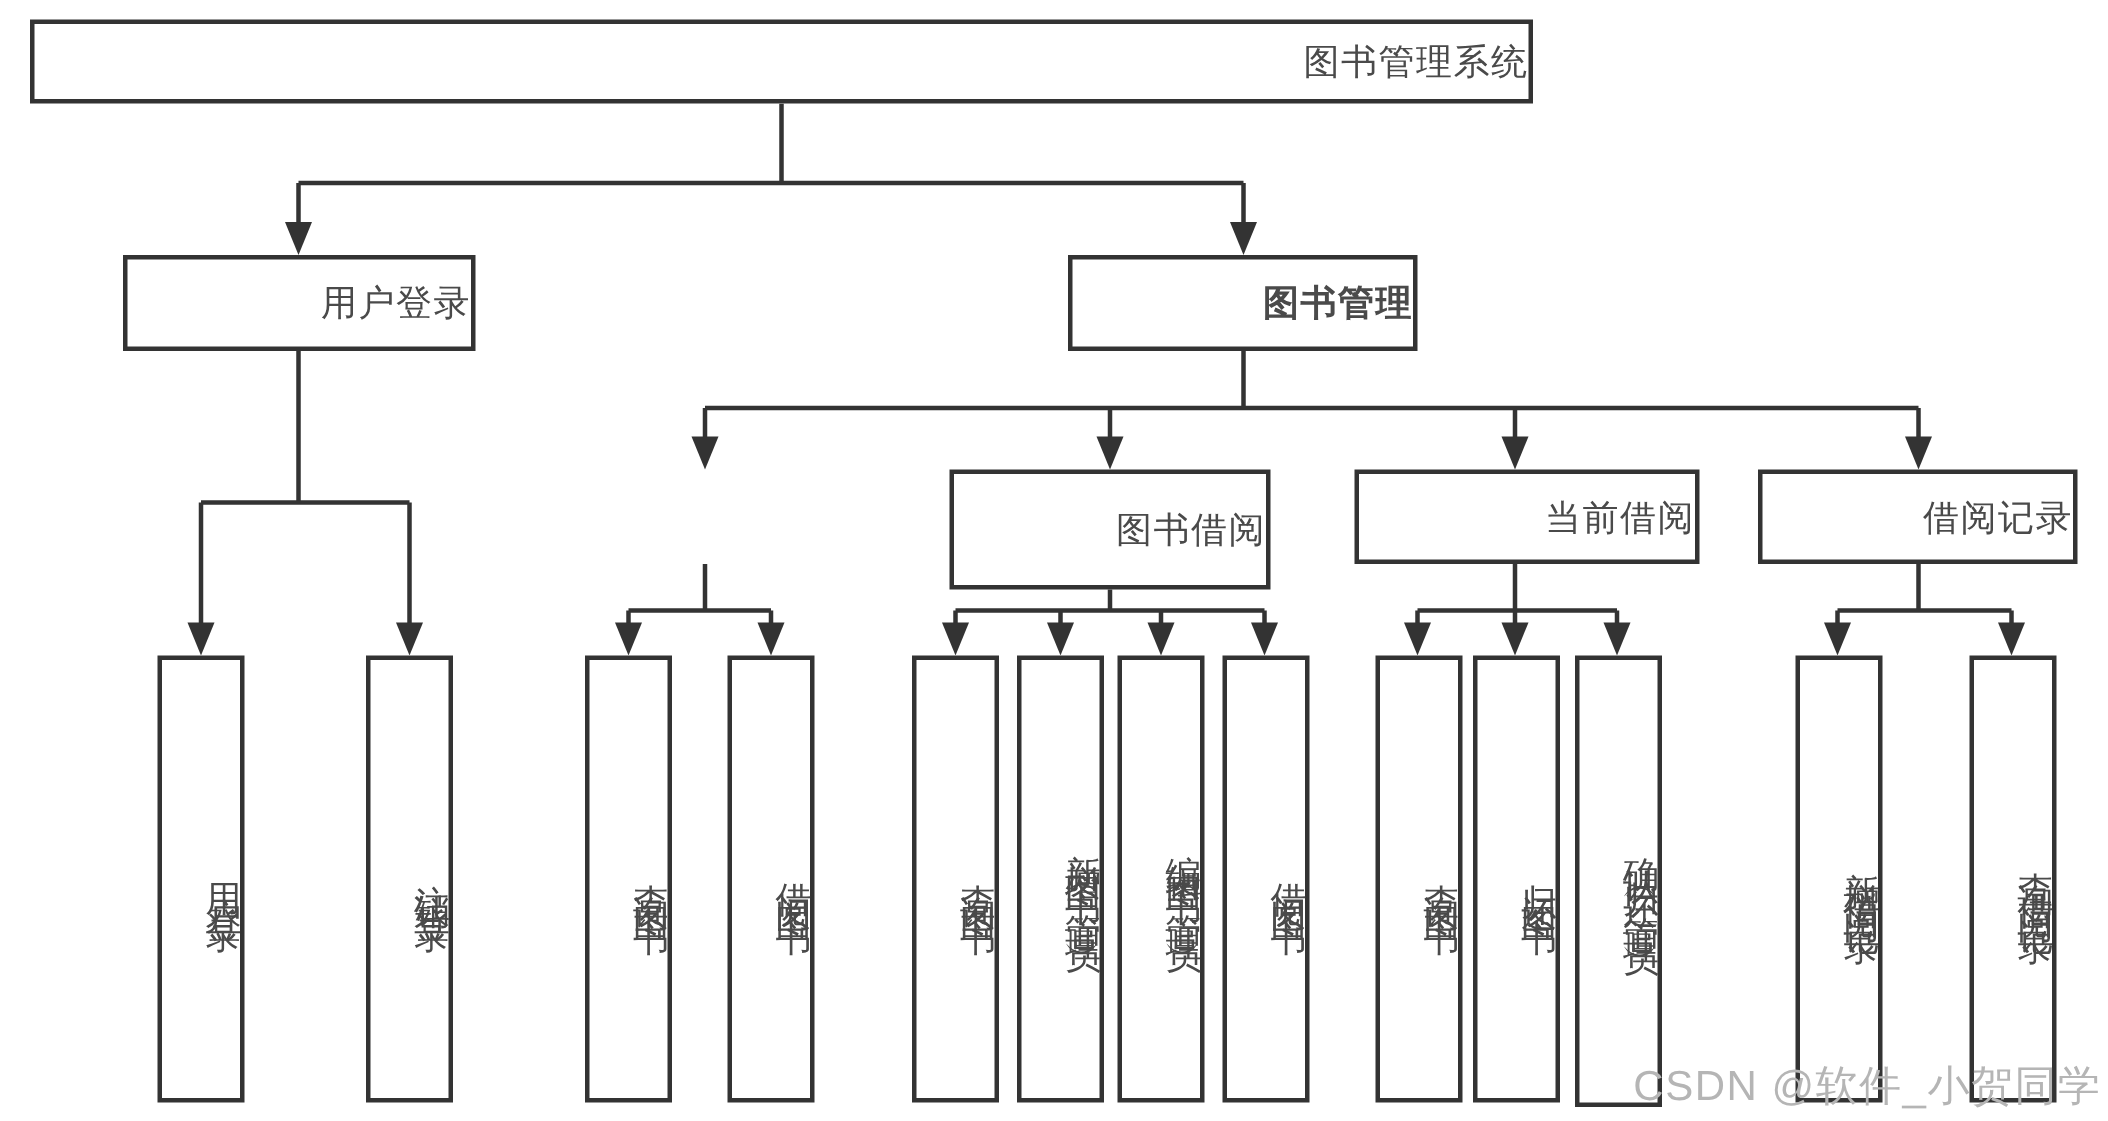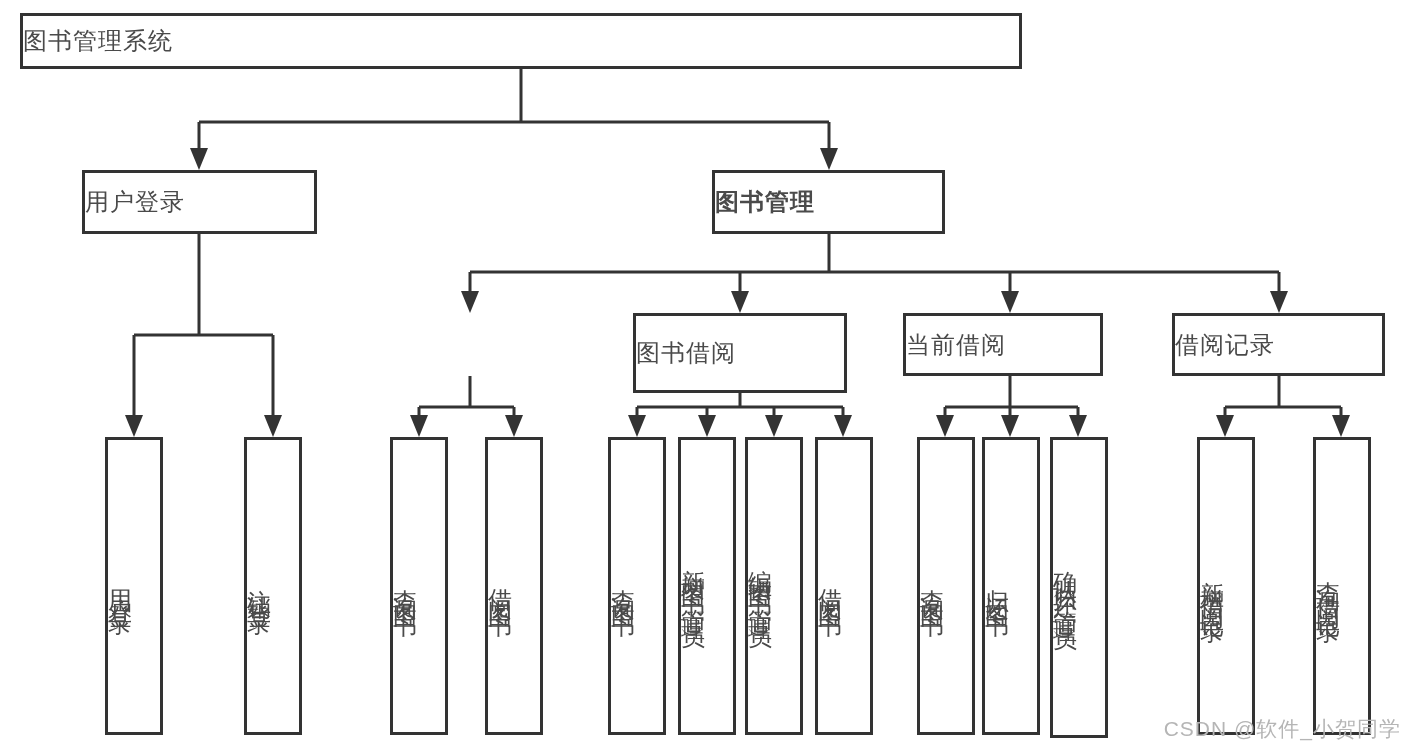--- a/index.html
+++ b/index.html
@@ -14,38 +14,38 @@
   .connectors { position: absolute; left: 0; top: 0; width: 1405px; height: 747px; }
   .connectors path { stroke: var(--line, #333333); stroke-width: 3; fill: none; }
   .connectors polygon { fill: var(--line, #333333); stroke: none; }
   .node {
     position: absolute;
     box-sizing: border-box;
     background: var(--box-fill, #ffffff);
     border: 3px solid var(--line, #333333);
     display: flex;
     align-items: center;
-    justify-content: flex-start;
+    justify-content: flex-end;
     color: var(--text, #4a4a4a);
   }
   .h-node { font-size: 24px; letter-spacing: 1px; white-space: nowrap; }
   .v-node { width: 58px; top: 437px; height: 298px; }
   .v-node .vtext {
     writing-mode: vertical-rl;
     text-orientation: mixed;
     font-size: 24px;
     letter-spacing: 8px;
     line-height: 1;
     white-space: nowrap;
   }
   .watermark {
     position: absolute;
     right: 4px;
     bottom: 4px;
-    font-size: 21px;
+    font-size: 28px;
     letter-spacing: 1px;
     color: var(--watermark, #b5b5b5);
     z-index: 5;
     white-space: nowrap;
   }
 </style>
 </head>
 <body>
 
 <div class="canvas">
@@ -96,21 +96,21 @@
   <div class="node h-node" style="left:82px; top:170px; width:235px; height:64px;">
     <span>用户登录</span>
   </div>
   <div class="node h-node" style="left:712px; top:170px; width:233px; height:64px;font-weight:bold;">
     <span>图书管理</span>
   </div>
 
   <div class="node h-node" style="left:633px; top:313px; width:214px; height:80px;">
     <span>图书借阅</span>
   </div>
-  <div class="node h-node" style="left:903px; top:313px; width:200px; height:63px;">
+  <div class="node h-node" style="left:903px; top:313px; width:230px; height:63px;">
     <span>当前借阅</span>
   </div>
   <div class="node h-node" style="left:1172px; top:313px; width:213px; height:63px;">
     <span>借阅记录</span>
   </div>
 
   <div class="node v-node" style="left:105px;">
     <span class="vtext">用户登录</span>
   </div>
   <div class="node v-node" style="left:244px;">

